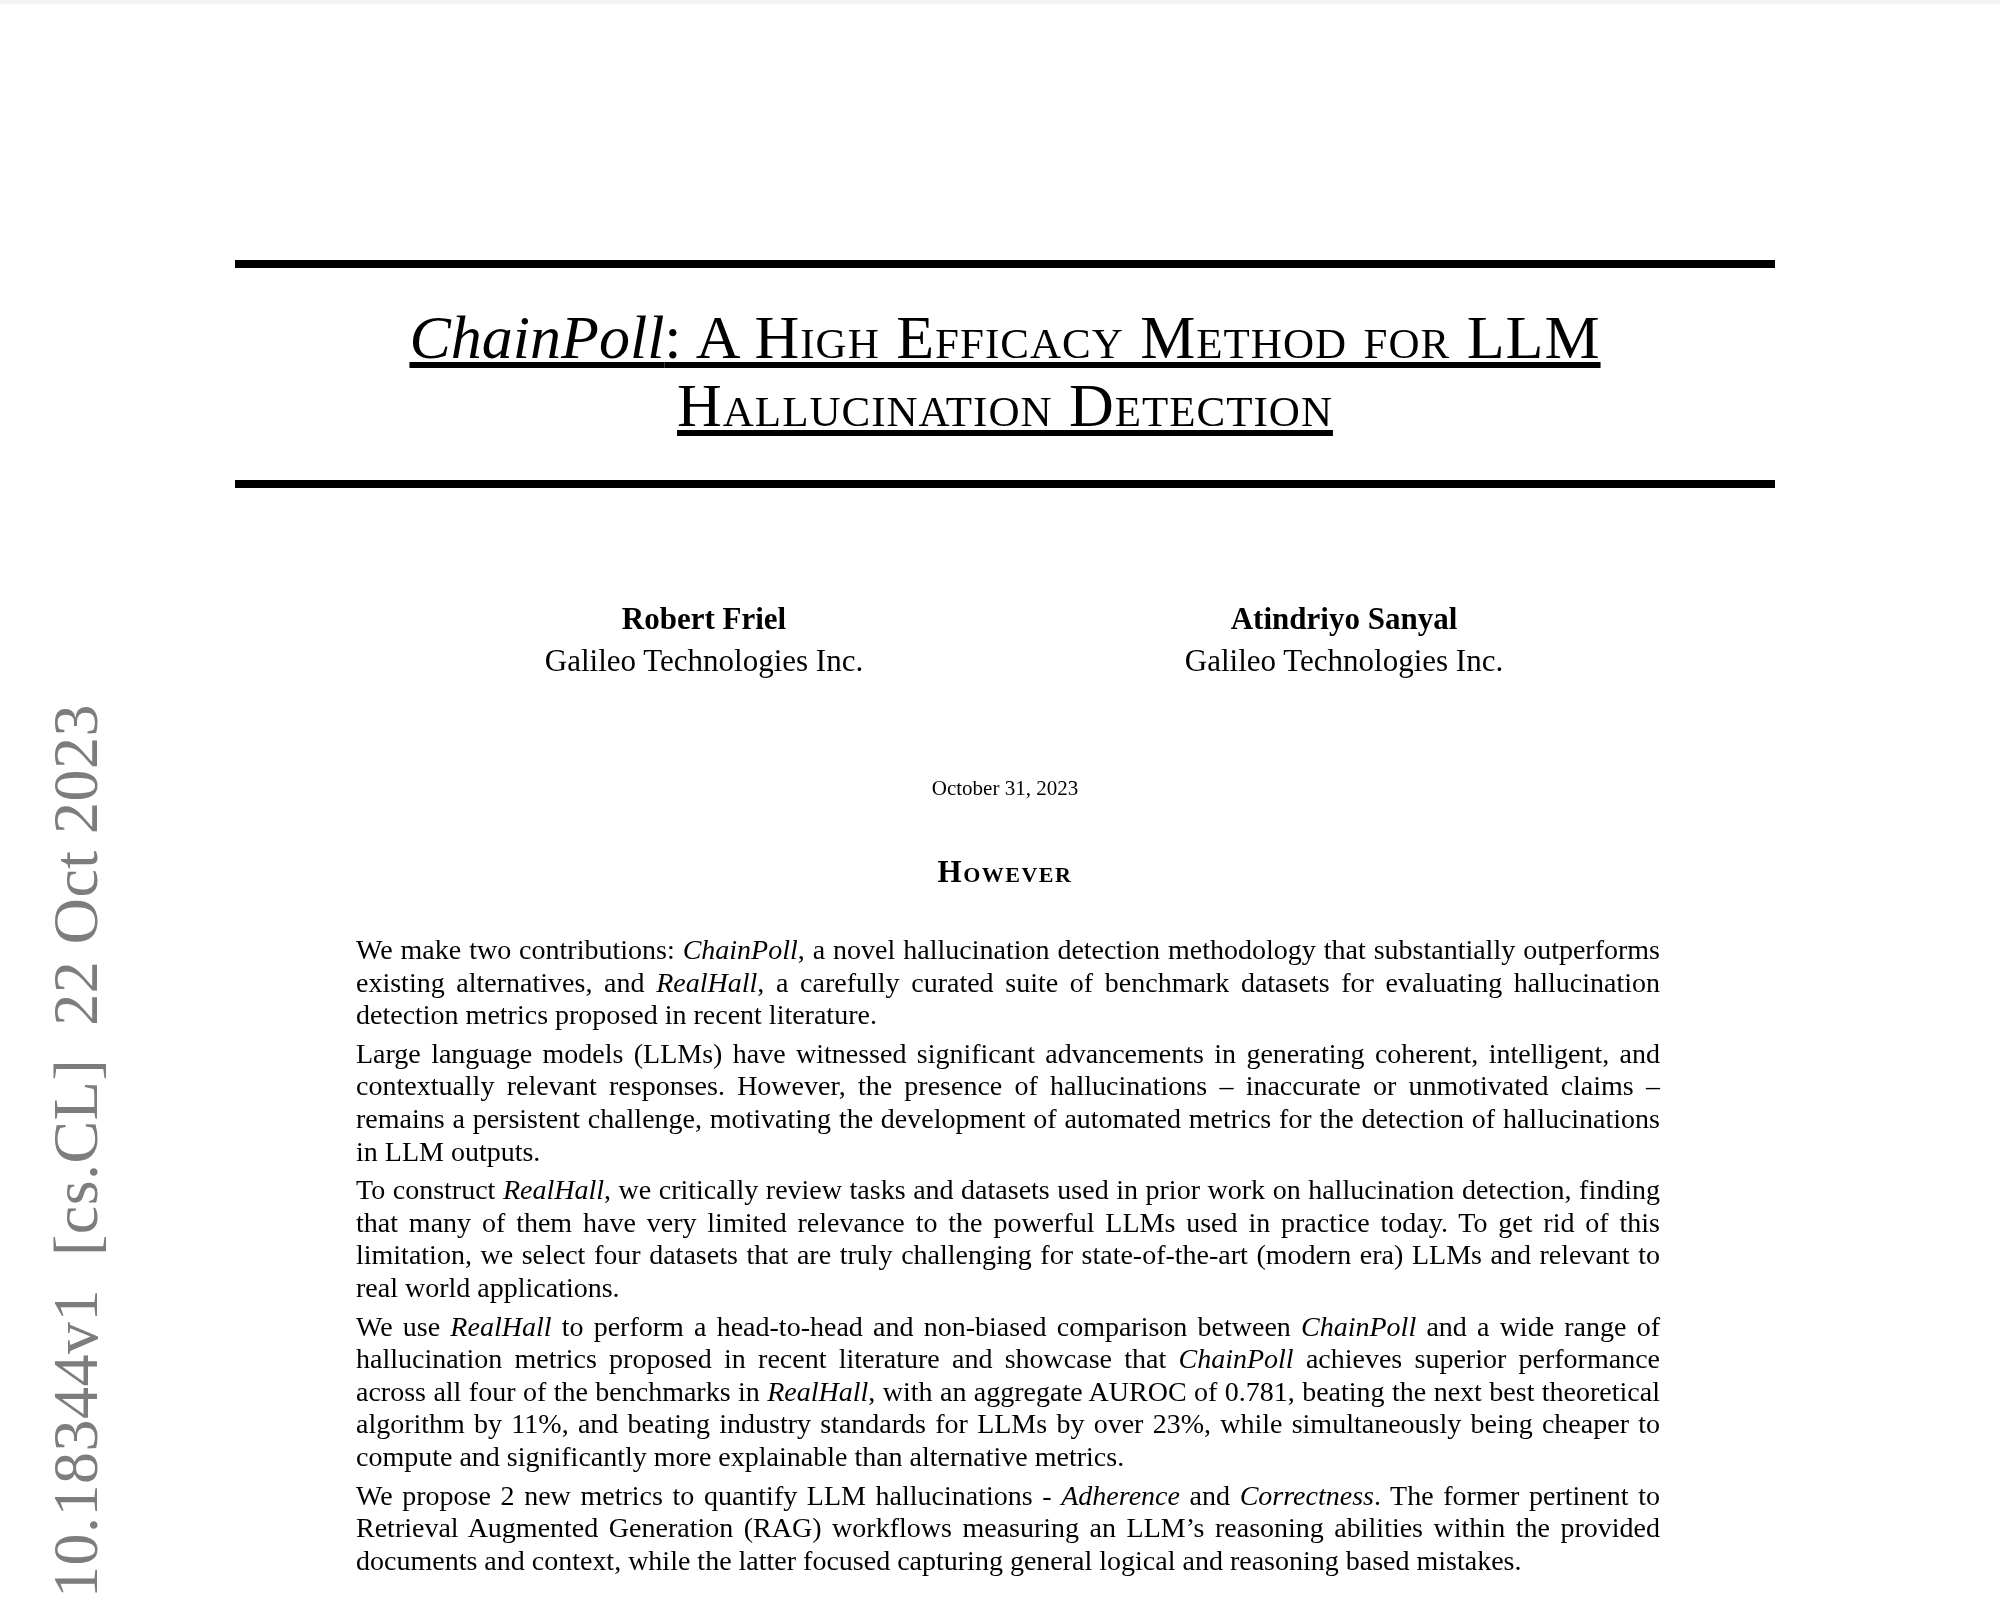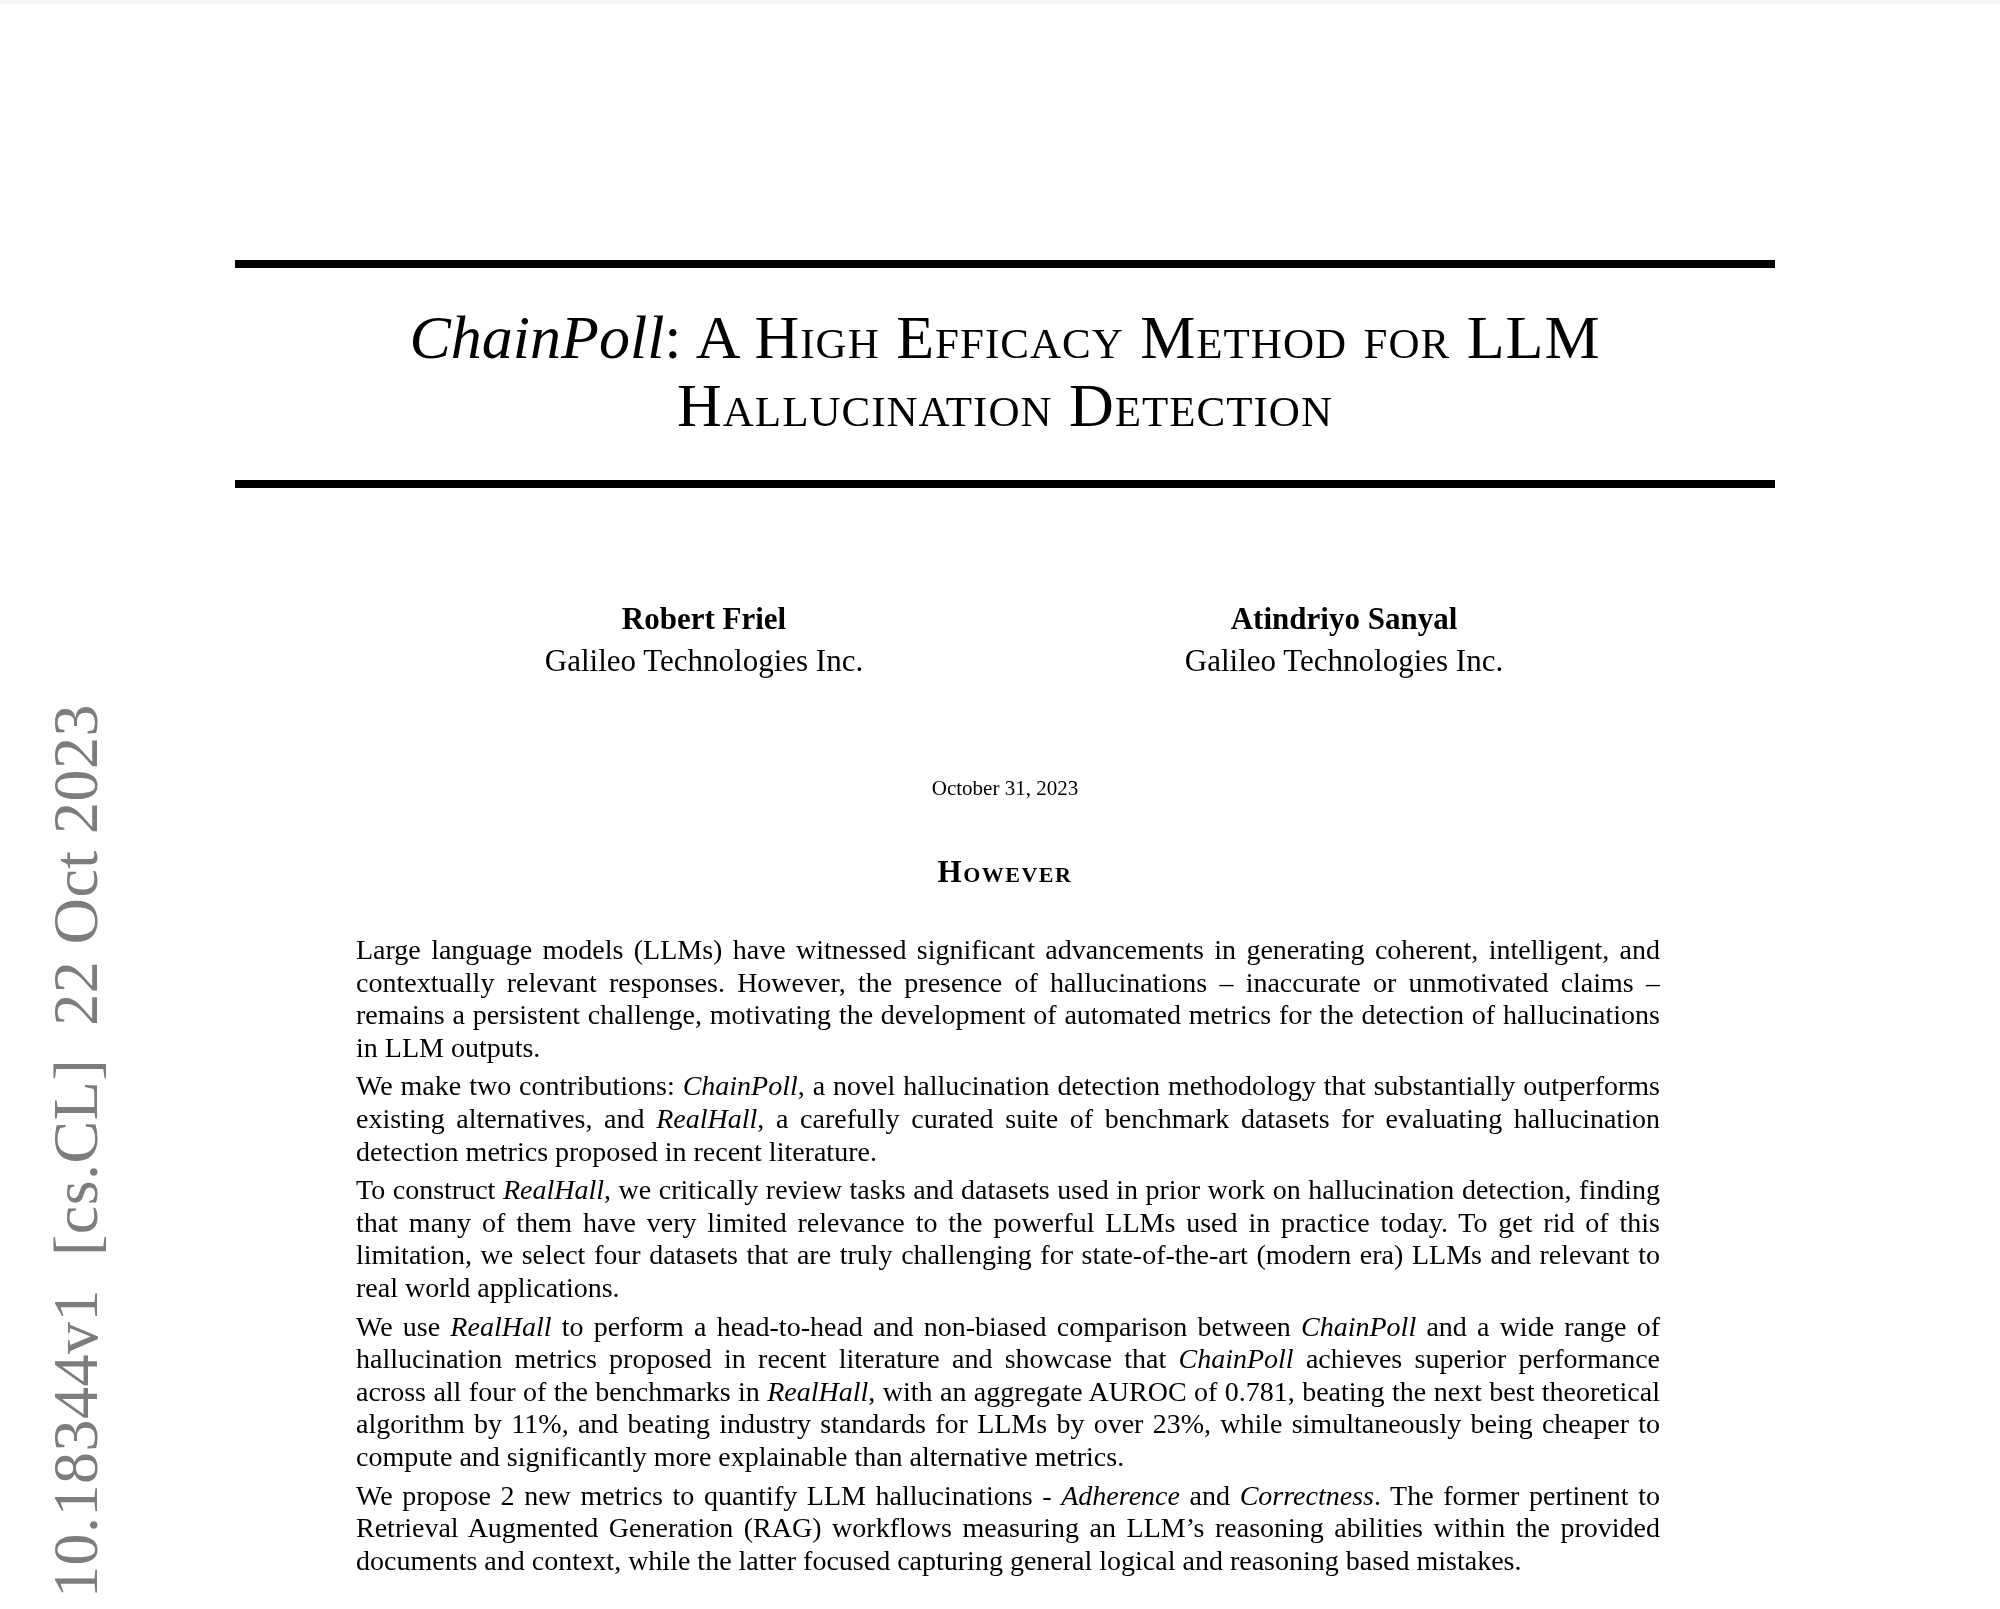--- a/index.html
+++ b/index.html
@@ -41,20 +41,21 @@
     position: absolute;
     left: 135px;
     top: 303px;
     width: 1740px;
     text-align: center;
     font-size: 62px;
     line-height: 68px;
     font-variant: small-caps;
     letter-spacing: 1px;
     white-space: nowrap;
+    text-decoration: underline;
   }
   .title .it, .it {
     font-style: italic;
     font-variant: normal;
     letter-spacing: 0;
   }
   .author {
     position: absolute;
     top: 598px;
     transform: translateX(-50%);
@@ -122,20 +123,20 @@
   <div class="author author-2">
     <div class="name">Atindriyo Sanyal</div>
     <div class="affil">Galileo Technologies Inc.</div>
   </div>
 
   <div class="date">October 31, 2023</div>
 
   <div class="abstract-heading">However</div>
 
   <div class="abstract">
+    <p><span>We make two contributions: </span><span class="it">ChainPoll</span><span>, a novel hallucination detection methodology that substantially outperforms existing alternatives, and </span><span class="it">RealHall</span><span>, a carefully curated suite of benchmark datasets for evaluating hallucination detection metrics proposed in recent literature.</span></p>
     <p><span>Large language models (LLMs) have witnessed significant advancements in generating coherent, intelligent, and contextually relevant responses. However, the presence of hallucinations – inaccurate or unmotivated claims – remains a persistent challenge, motivating the development of automated metrics for the detection of hallucinations in LLM outputs.</span></p>
-    <p><span>We make two contributions: </span><span class="it">ChainPoll</span><span>, a novel hallucination detection methodology that substantially outperforms existing alternatives, and </span><span class="it">RealHall</span><span>, a carefully curated suite of benchmark datasets for evaluating hallucination detection metrics proposed in recent literature.</span></p>
     <p><span>To construct </span><span class="it">RealHall</span><span>, we critically review tasks and datasets used in prior work on hallucination detection, finding that many of them have very limited relevance to the powerful LLMs used in practice today. To get rid of this limitation, we select four datasets that are truly challenging for state-of-the-art (modern era) LLMs and relevant to real world applications.</span></p>
     <p><span>We use </span><span class="it">RealHall</span><span> to perform a head-to-head and non-biased comparison between </span><span class="it">ChainPoll</span><span> and a wide range of hallucination metrics proposed in recent literature and showcase that </span><span class="it">ChainPoll</span><span> achieves superior performance across all four of the benchmarks in </span><span class="it">RealHall</span><span>, with an aggregate AUROC of 0.781, beating the next best theoretical algorithm by 11%, and beating industry standards for LLMs by over 23%, while simultaneously being cheaper to compute and significantly more explainable than alternative metrics.</span></p>
     <p><span>We propose 2 new metrics to quantify LLM hallucinations - </span><span class="it">Adherence</span><span> and </span><span class="it">Correctness</span><span>. The former pertinent to Retrieval Augmented Generation (RAG) workflows measuring an LLM’s reasoning abilities within the provided documents and context, while the latter focused capturing general logical and reasoning based mistakes.</span></p>
   </div>
 
 </div>
 
 </body></html>

